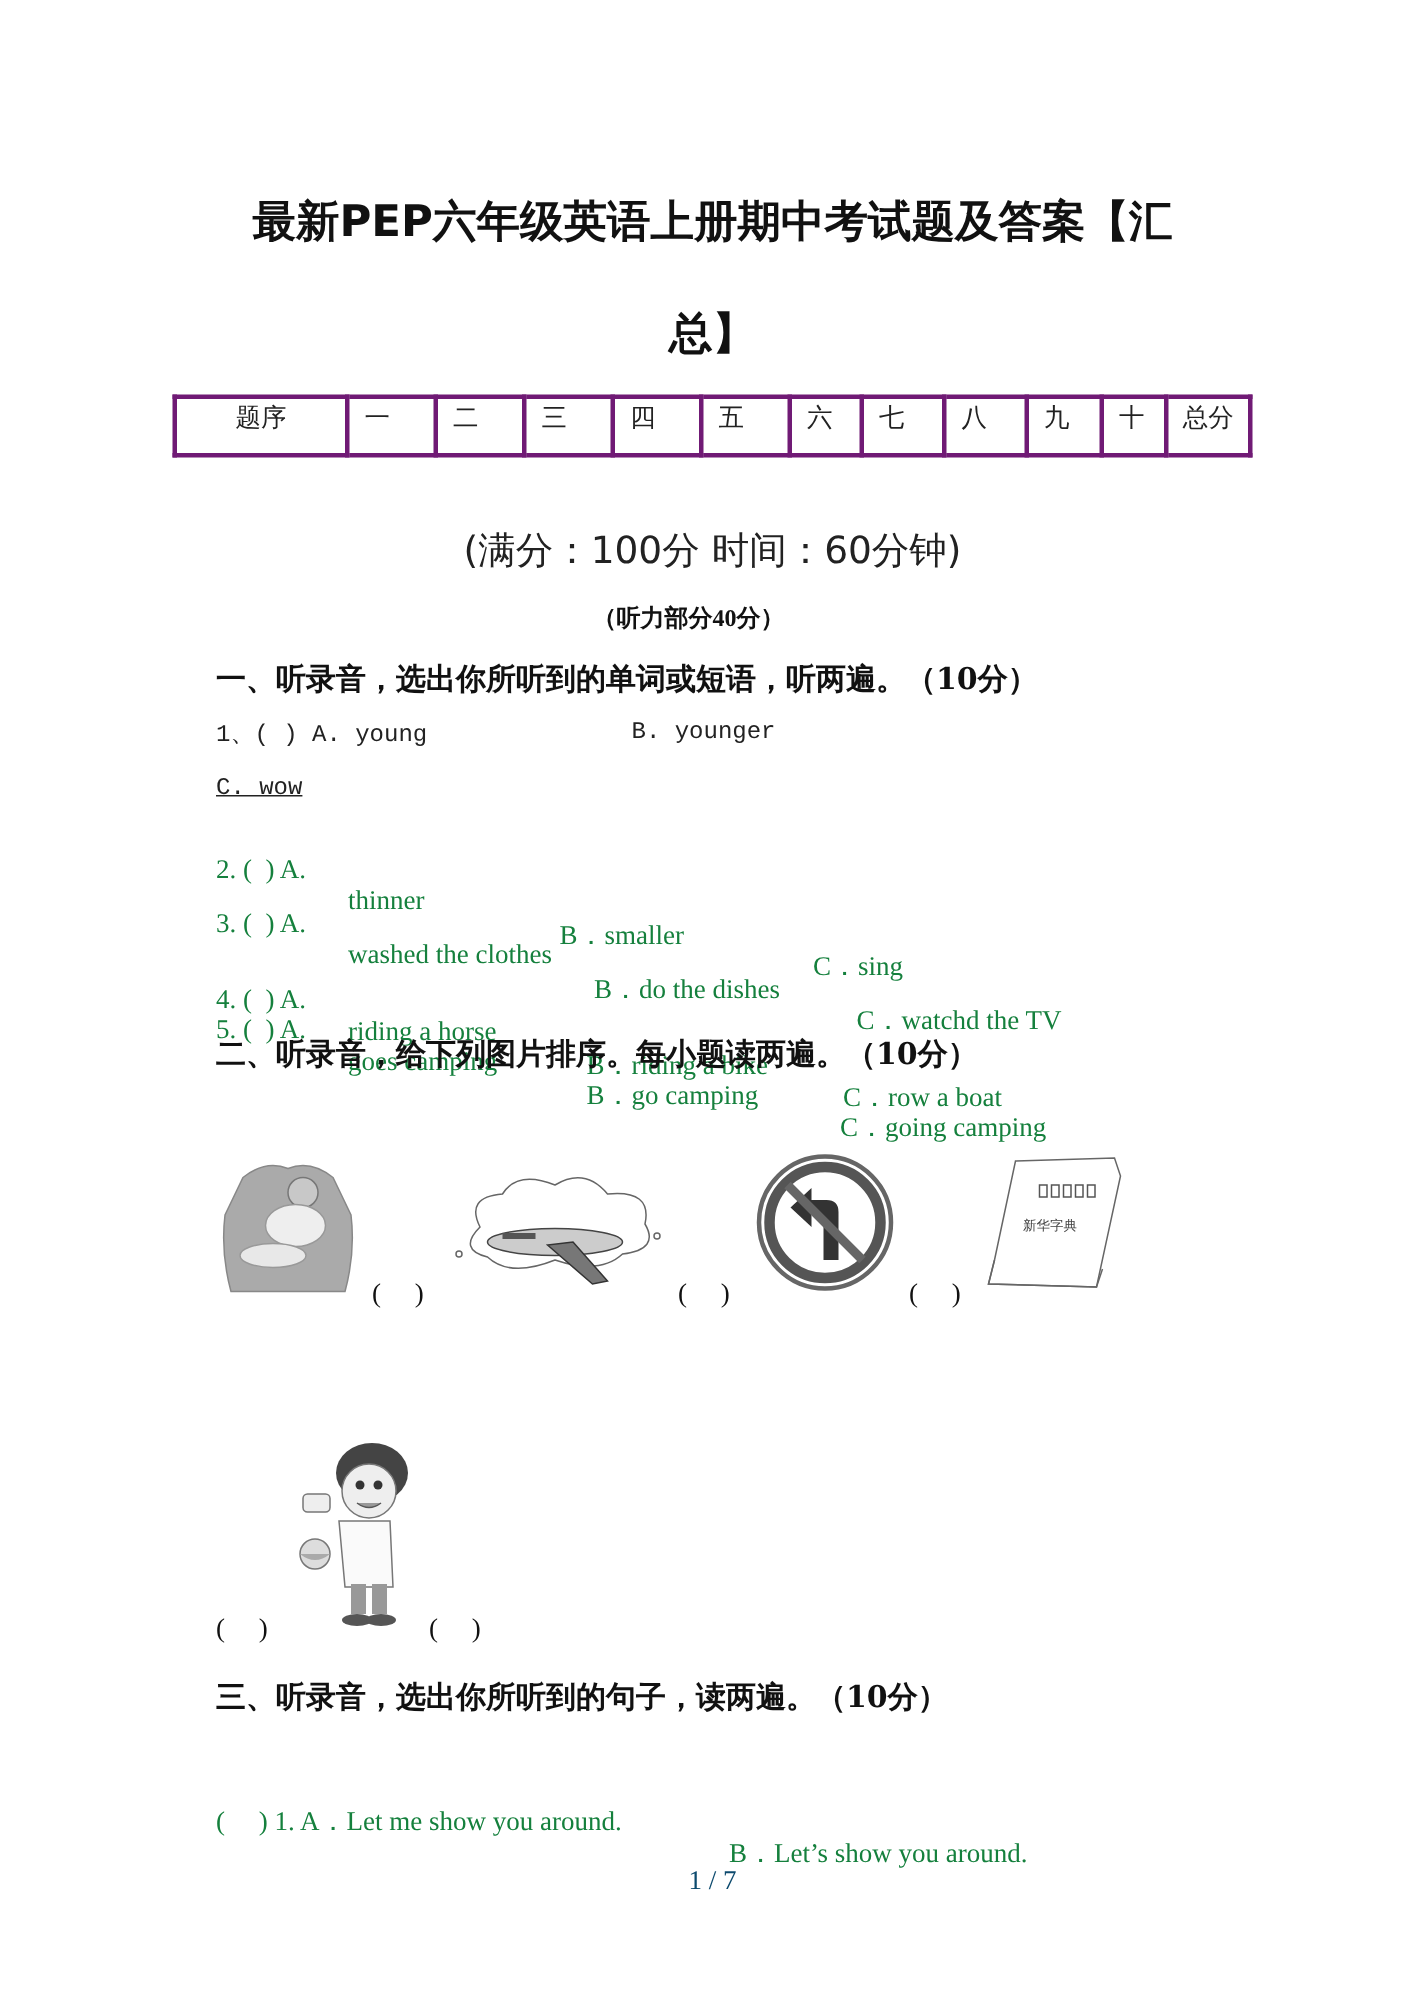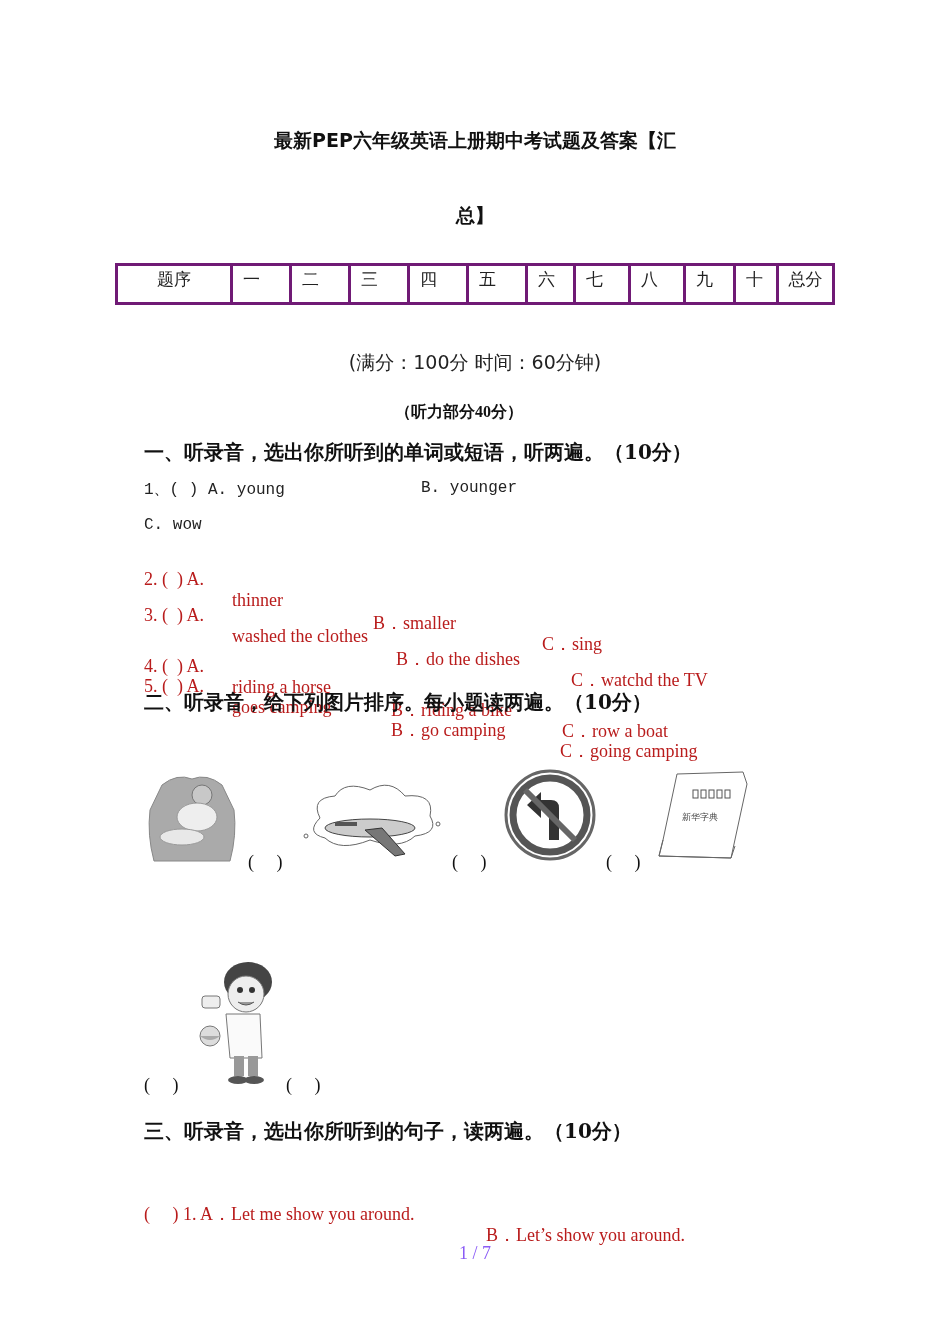--- a/index.html
+++ b/index.html
@@ -1,33 +1,33 @@
 <!DOCTYPE html>
 <html><head>
 <meta charset="utf-8">
 <style>
   html, body { margin:0; padding:0; background:#fff; }
   body { width:950px; height:1344px; position:relative; overflow:hidden; color:#111;
          font-family:"Liberation Serif", "DejaVu Serif", serif; }
   .abs { position:absolute; }
   .title { position:absolute; left:0; width:950px; text-align:center;
-           font-family:"DejaVu Sans", sans-serif; font-weight:bold; font-size:19px; color:#111; }
+           font-family:"DejaVu Sans", sans-serif; font-weight:bold; font-size:29px; color:#111; }
   table.score { position:absolute; left:115px; top:263px; width:720px; border-collapse:collapse;
                 font-family:"DejaVu Sans", sans-serif; font-size:17px; color:#222; }
   table.score td { border:3px solid #701a75; height:36px; padding:0 0 0 10px; vertical-align:top; line-height:26px; }
   table.score td.c { text-align:center; padding:0; }
   .fullscore { position:absolute; top:350px; left:0; width:950px; text-align:center;
-               font-family:"DejaVu Sans", sans-serif; font-size:19px; color:#222; }
+               font-family:"DejaVu Sans", sans-serif; font-size:25px; color:#222; }
   .sec-sub { position:absolute; top:402px; left:0; width:918px; text-align:center; font-size:16px; font-weight:bold; }
   .sec-h { position:absolute; left:144px; font-size:20px; font-weight:bold; font-family:"DejaVu Serif", serif; }
   .q1 { font-family:"Liberation Mono", "DejaVu Sans Mono", monospace; font-size:16px; color:#222; }
-  .q { position:absolute; left:144px; font-size:18px; color:#b91c1c; white-space:pre; }
+  .q { position:absolute; left:144px; font-size:18px; color:#15803d; white-space:pre; }
   .pic { position:absolute; }
   .paren { position:absolute; font-size:18px; white-space:pre; }
-  .pagenum { position:absolute; top:1243px; left:0; width:950px; text-align:center; font-size:18px; color:#8b5cf6; }
+  .pagenum { position:absolute; top:1243px; left:0; width:950px; text-align:center; font-size:18px; color:#0c4a6e; }
 </style>
 </head>
 <body>
 
 <div class="title" style="top:128px;">最新PEP六年级英语上册期中考试题及答案【汇</div>
 <div class="title" style="top:203px;">总】</div>
 
 <table class="score">
   <tbody>
       <tr>
@@ -46,21 +46,21 @@
   </tr>
 </tbody>
   </table>
 
 <div class="fullscore">(满分：100分   时间：60分钟)</div>
 <div class="sec-sub">（听力部分40分）</div>
 
 <div class="sec-h" style="top:439px;">一、听录音，选出你所听到的单词或短语，听两遍。（10分）</div>
 <div class="abs q1" style="left:144px; top:479px;">1、(    ) A. young</div>
 <div class="abs q1" style="left:421px; top:479px;">B. younger</div>
-<div class="abs q1" style="left:144px; top:516px;">C. wow</div>
+<div class="abs q1" style="left:144px; top:516px;text-decoration:underline;">C. wow</div>
 
 <div class="q" style="top:548px;">
   <span class="abs" style="left:0">2. (  ) A.</span>
   <span class="abs" style="left:88px">thinner</span>
   <span class="abs" style="left:229px">B．smaller</span>
   <span class="abs" style="left:398px">C．sing</span>
 </div>
 <div class="q" style="top:584px;">
   <span class="abs" style="left:0">3. (  ) A.</span>
   <span class="abs" style="left:88px">washed the clothes</span>

